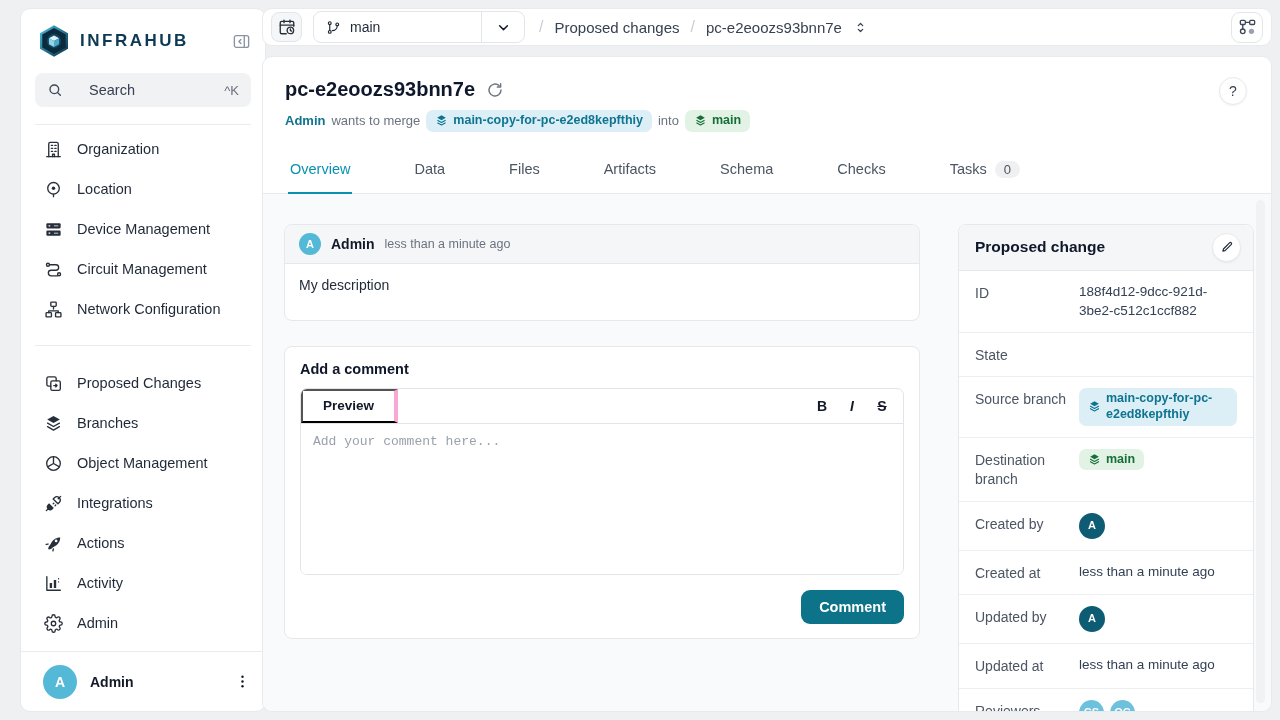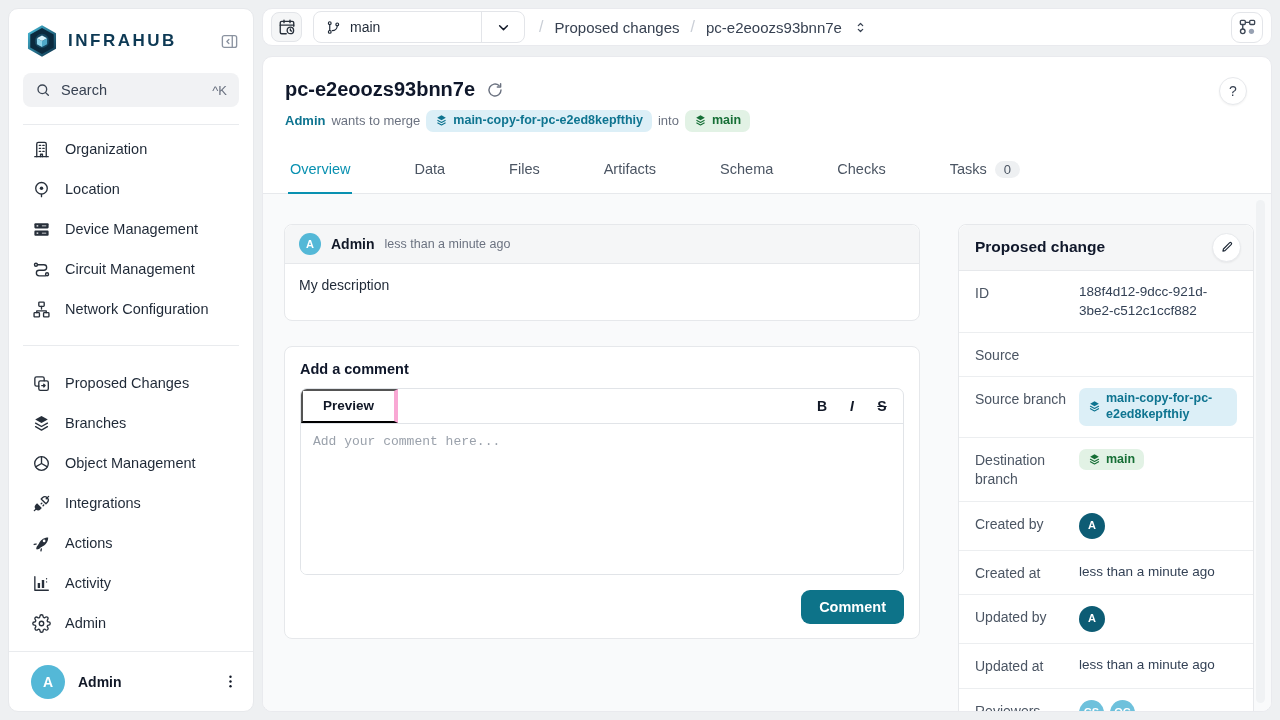--- a/index.html
+++ b/index.html
@@ -1,28 +1,28 @@
 <!DOCTYPE html>
 <html style="--accent: #0991b1; --link: #0e7490; --button: #0d7389; --brand-navy: #0d3954; --badge-blue-bg: #dceff7; --badge-blue-text: #0e7490; --badge-green-bg: #e2f2e5; --badge-green-text: #166f36; --state-open-border: #2bd35f; --state-open-text: #16a34a; --avatar-light: #54b8d7; --avatar-mid: #6ec1dc; --avatar-dark: #0d5c74;"><head>
 <meta charset="utf-8">
 <style>
   * { box-sizing: border-box; margin: 0; padding: 0; }
   html,body { width:1280px; height:720px; overflow:hidden;
     font-family:"Liberation Sans", sans-serif; background:#eef0f2; color:#1f2937; }
 
   
-  .sidebar { position:absolute; left:8px; top:8px; width:246px; height:704px;
+  .sidebar { position:absolute; left:20px; top:8px; width:246px; height:704px;
     background:#fff; border:1px solid #e7e9ec; border-radius:10px;
     display:flex; flex-direction:column; }
   .logo-row { display:flex; align-items:center; gap:9px; padding:15px 14px 13px 16px; }
   .logo-mark svg { display:block; }
   .logo-text { font-size:17px; font-weight:700; letter-spacing:2.5px; color:var(--brand-navy,#0d3954); }
   .collapse-btn { margin-left:auto; background:none; border:none; color:#8b93a0; cursor:pointer; display:flex; }
   .search-box { margin:2px 14px 0; height:34px; background:#f1f2f4; border-radius:8px;
-    display:flex; align-items:center; gap:10px; padding:0 12px; cursor:pointer; }
+    display:flex; align-items:center; gap:26px; padding:0 12px; cursor:pointer; }
   .search-label { font-size:14.5px; color:#374151; }
   .search-kbd { margin-left:auto; font-size:13px; color:#6b7280; }
   .sb-divider { border-top:1px solid #e9ebee; margin:17px 14px 4px; }
   .nav-divider { border-top:1px solid #e9ebee; margin:16px 14px 17px; }
   .nav-item { display:flex; align-items:center; gap:14px; height:40px; padding:0 14px 0 23px;
     font-size:14.5px; color:#1f2937; cursor:pointer; }
   .nav-icon { width:19px; height:19px; color:#272f3a; display:flex; align-items:center; }
   .nav-icon svg { width:19px; height:19px; }
   .sb-spacer { flex:1; }
   .user-row { border-top:1px solid #e9ebee; height:60px; display:flex; align-items:center;
@@ -486,21 +486,21 @@
             </svg>
           </span>
         </button>
       </div>
       <div id="panel-rows">
           <div class="prow">
             <div class="prow-label">ID</div>
             <div class="prow-value">188f4d12-9dcc-921d-3be2-c512c1ccf882</div>
           </div>
           <div class="prow">
-            <div class="prow-label">Source</div>
+            <div class="prow-label">State</div>
           </div>
           <div class="prow">
             <div class="prow-label">Source branch</div>
             <div class="prow-value"><span class="branch-badge badge-blue">
                 <span>
                   <svg width="13" height="13" viewBox="0 0 24 24" fill="none" stroke="currentColor" stroke-width="2" stroke-linecap="round" stroke-linejoin="round">
                     <path d="M12 2.5 20 7l-8 4.5L4 7z" fill="currentColor" stroke="none"></path>
                     <path d="M4.5 11.5 12 15.8l7.5-4.3M4.5 16 12 20.3 19.5 16"></path>
                   </svg>
                 </span>

